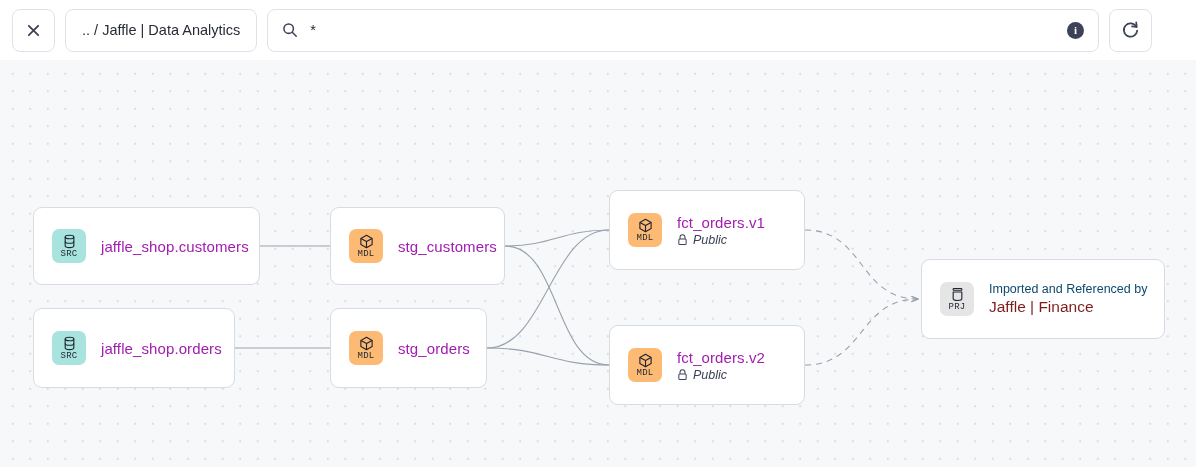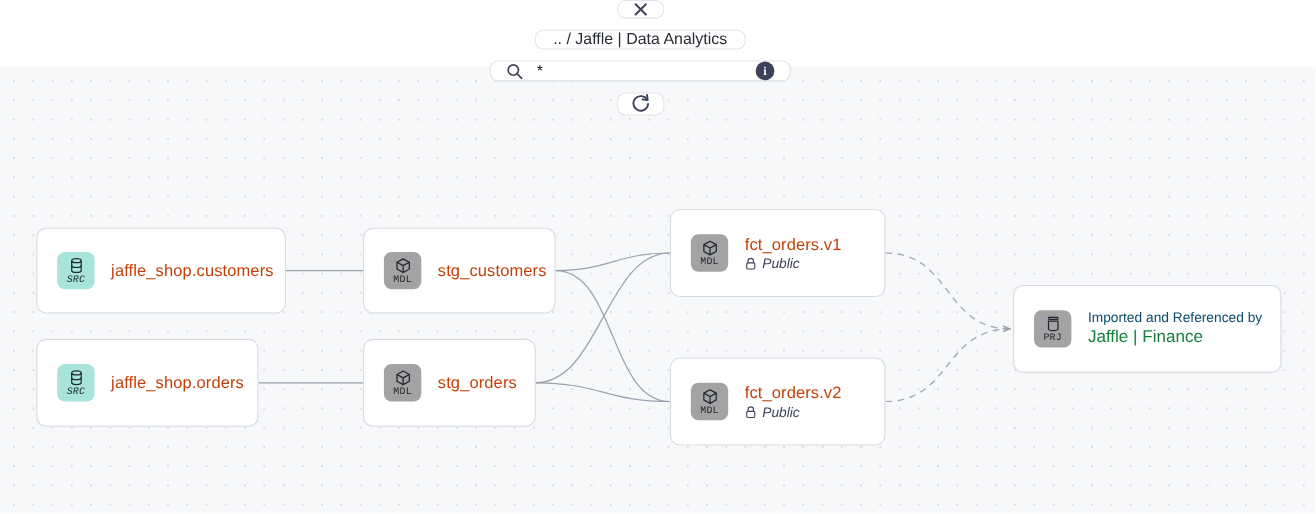--- a/index.html
+++ b/index.html
@@ -22,21 +22,20 @@
     left: 0; top: 0;
     width: 1164px;
     height: 60px;
     background: #ffffff;
     display: flex;
     align-items: center;
     box-sizing: border-box;
     padding: 0 12px;
     gap: 10px;
     z-index: 20;
-    flex-direction: column;
   }
   .tb-btn {
     box-sizing: border-box;
     height: 43px;
     min-width: 43px;
     border: 1px solid #dfe3e8;
     border-radius: 8px;
     background: #ffffff;
     display: flex;
     align-items: center;
@@ -142,54 +141,54 @@
   }
   .badge svg { display: block; }
   .badge-text {
     font-size: 9px;
     line-height: 9px;
     letter-spacing: 0.2px;
     color: #1f2430;
     font-family: "Liberation Mono", monospace;
     margin-top: 1px;
   }
-  .badge-src { background: #a8e3dd; font-style: italic; }
-  .badge-mdl { background: #a3a3a3; }
-  .badge-prj { background: #a3a3a3; }
+  .badge-src { background: #a8e3dd; }
+  .badge-mdl { background: #fdba74; }
+  .badge-prj { background: #e5e5e5; }
 
   .node-body {
     display: flex;
     flex-direction: column;
     justify-content: center;
     gap: 2px;
     min-width: 0;
   }
   .node-title {
     font-size: 15px;
-    color: #c2410c;
+    color: #a21caf;
     white-space: nowrap;
     letter-spacing: 0.1px;
   }
   .node-sub {
     font-size: 12.5px;
     color: #3c4257;
     display: flex;
     align-items: center;
     gap: 5px;
     white-space: nowrap;
     font-style: italic;
   }
   .node-overline {
     font-size: 12.5px;
     color: #0c4a6e;
     white-space: nowrap;
   }
   .node-bigtitle {
     font-size: 15.5px;
-    color: #15803d;
+    color: #7f1d1d;
     white-space: nowrap;
   }
 </style>
 </head>
 <body>
 
 <div id="app">
 
   <div class="toolbar">
 

